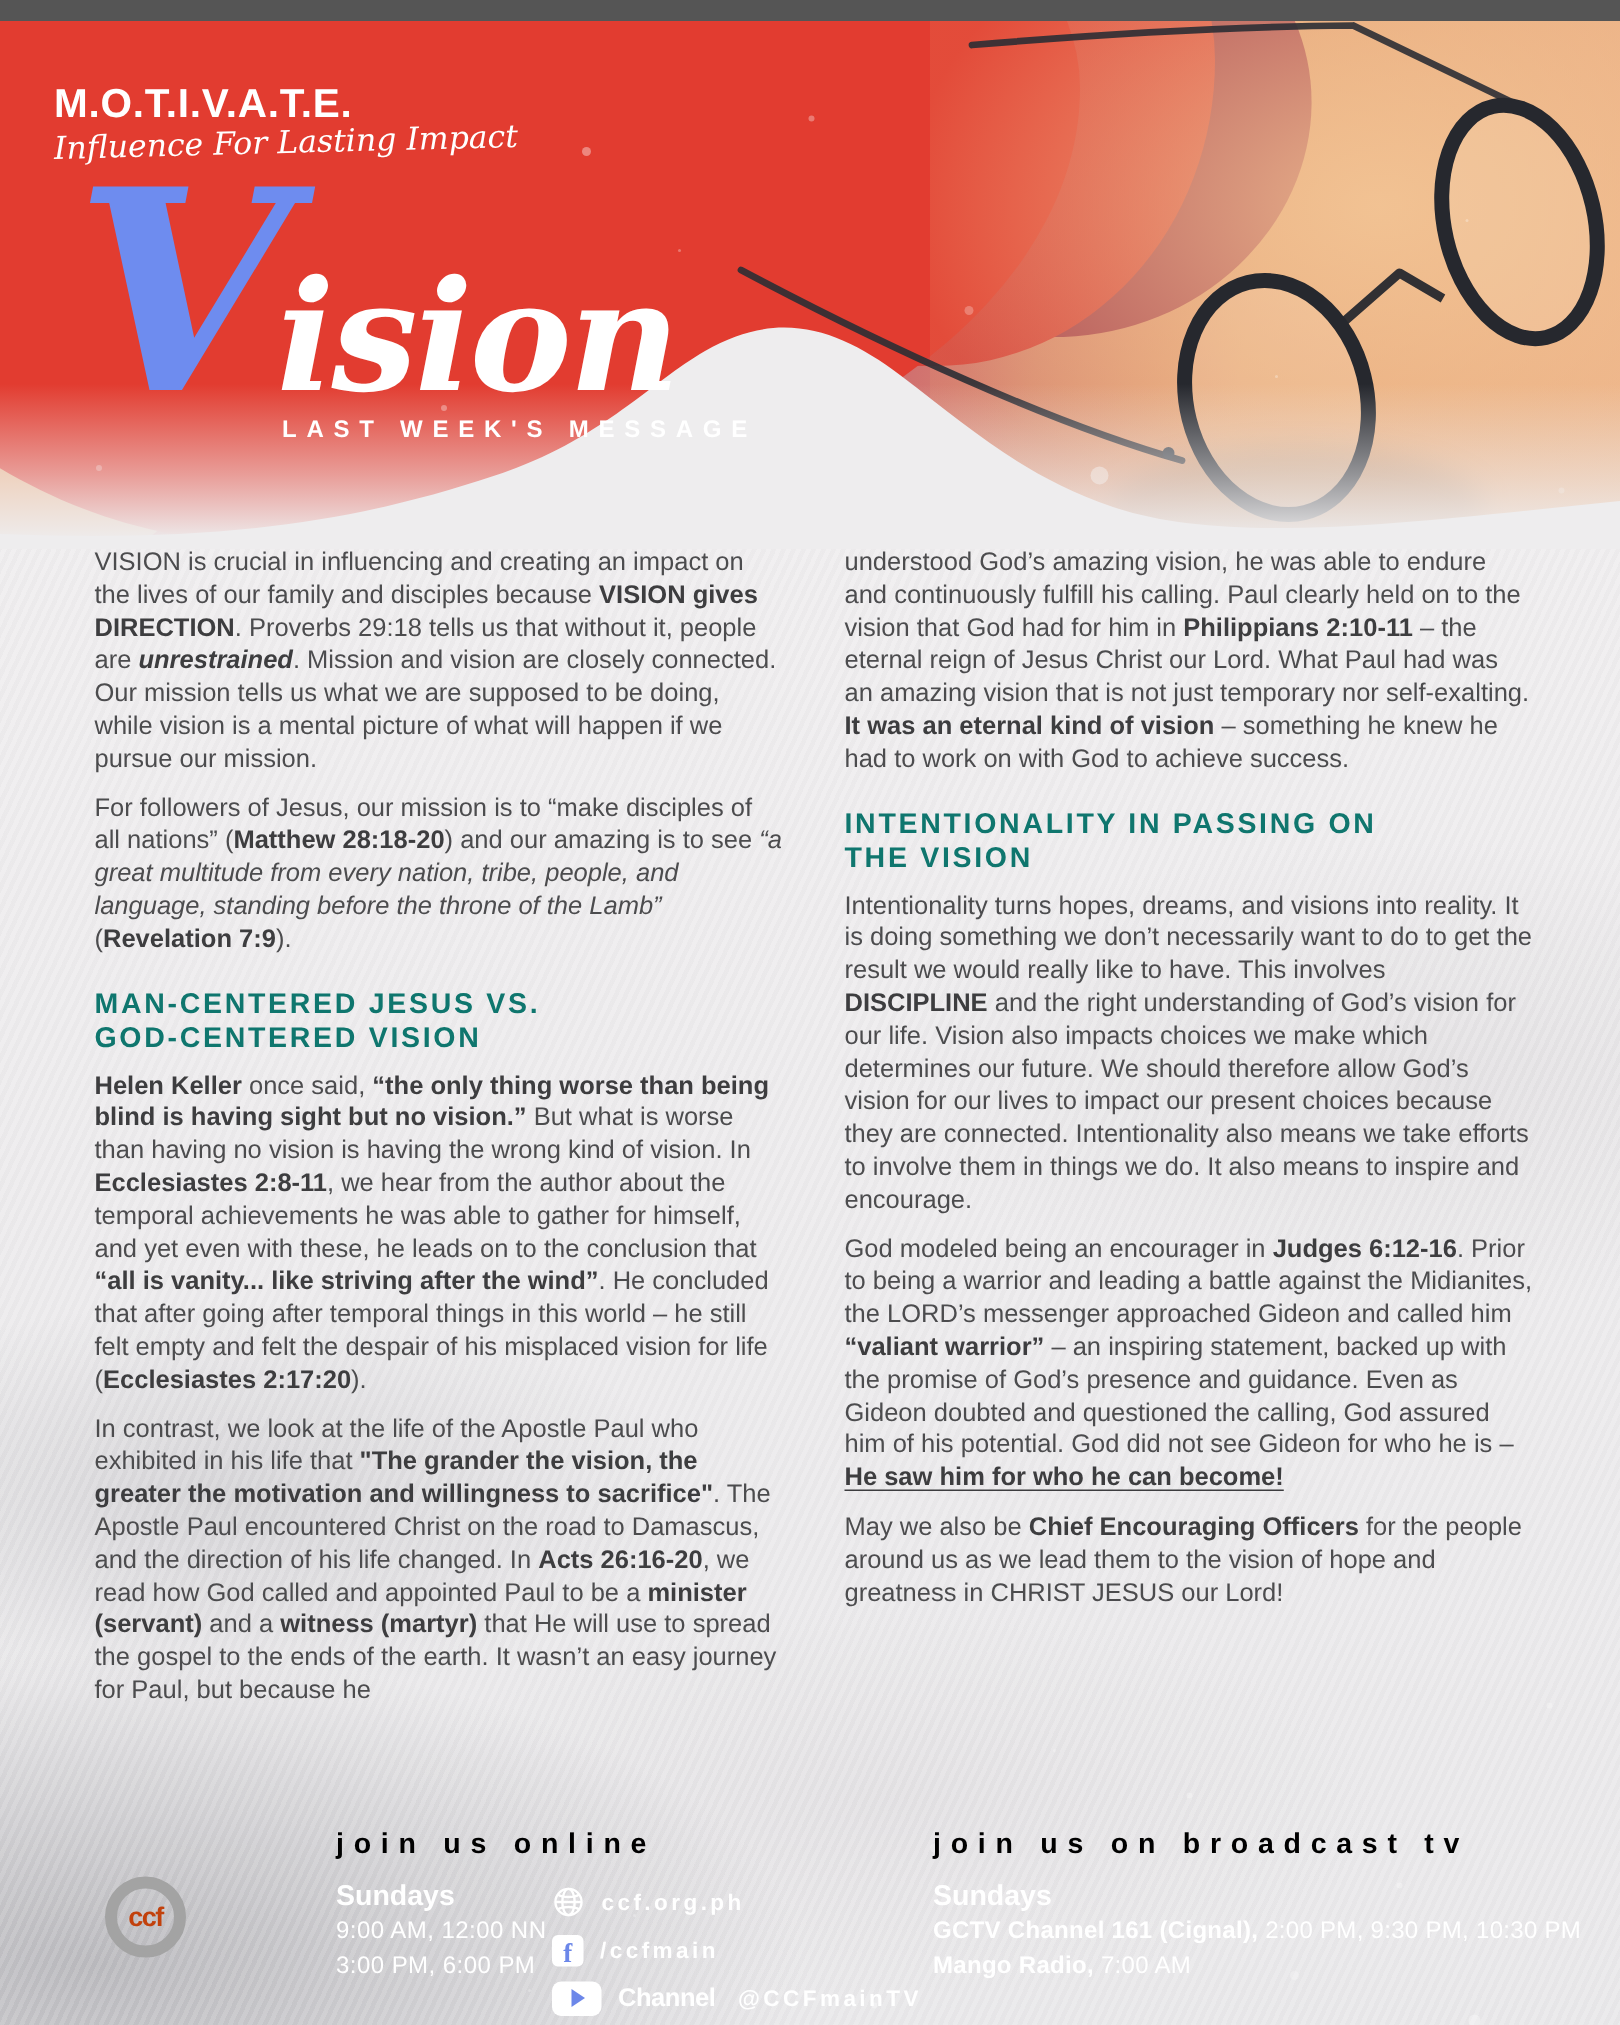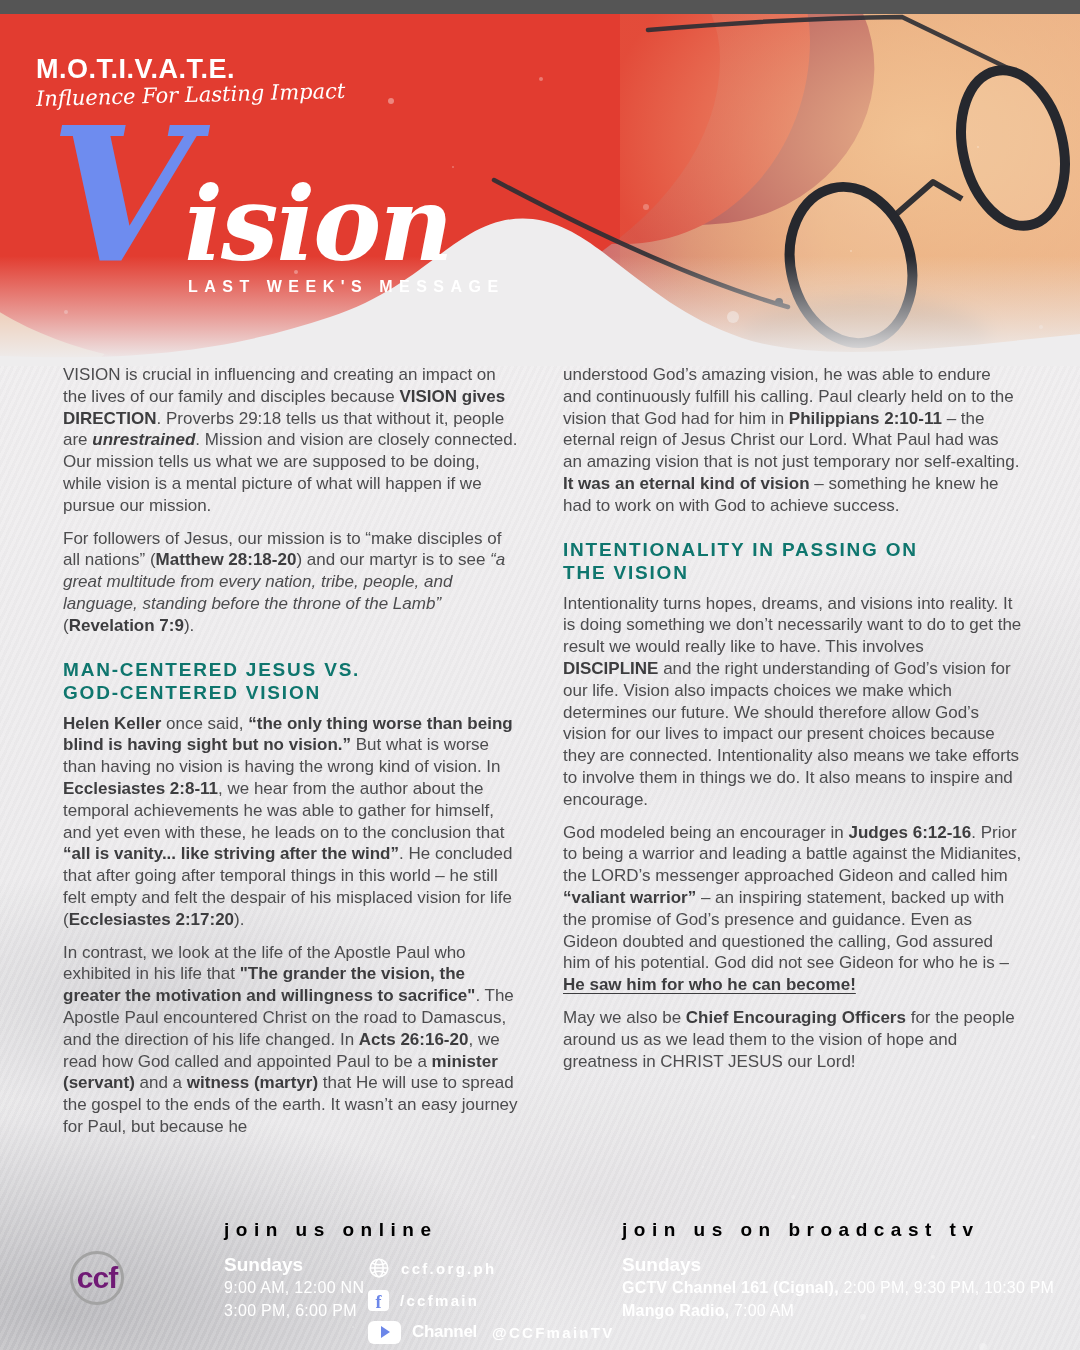--- a/index.html
+++ b/index.html
@@ -66,22 +66,22 @@
   .col-left{left:63px;}
   .col-right{left:563px;}
   .col p{margin:0 0 11px 0;}
   .b{font-weight:bold;color:#3d3d3f;}
   .i{font-style:italic;}
   .u{text-decoration:underline;text-underline-offset:3px;}
   .section-heading{color:#0f766e;font-weight:bold;font-size:19px;line-height:23.5px;letter-spacing:1.8px;margin:21px 0 8px 0;}
   
   .footer-wave{position:absolute;left:0;bottom:0;z-index:2;}
   .footer-content{position:absolute;inset:0;z-index:3;}
-  .ccf-logo{position:absolute;left:70px;top:1237px;width:54px;height:54px;border:3px solid #a3a3a3;border-radius:50%;
-    display:flex;align-items:center;justify-content:center;color:#701a75;font-weight:bold;font-size:30px;letter-spacing:-1px;}
+  .ccf-logo{position:absolute;left:70px;top:1237px;width:54px;height:54px;border:8px solid #a3a3a3;border-radius:50%;
+    display:flex;align-items:center;justify-content:center;color:#c2410c;font-weight:bold;font-size:18px;letter-spacing:-1px;}
   .join-block{position:absolute;color:#fff;}
   .join-online{left:224px;top:1205px;}
   .join-broadcast{left:622px;top:1205px;}
   .join-heading{color:#000000;font-size:19px;font-weight:bold;letter-spacing:6.5px;}
   .join-day{font-size:19px;font-weight:bold;margin-top:12px;line-height:23px;}
   .join-time{font-size:16px;line-height:23px;letter-spacing:.3px;}
   .bc-row{font-size:16px;line-height:23px;letter-spacing:.2px;}
   .bc-row .b{color:#fff;}
   .links{position:absolute;left:368px;top:1238px;}
   .link-row{display:flex;align-items:center;gap:11px;height:32px;color:#fff;}
@@ -133,21 +133,21 @@
     </div>
 
     <div class="vision">
       <span class="v">V</span><span class="rest">ision</span>
     </div>
     <div class="subtitle">LAST WEEK'S MESSAGE</div>
   </div>
 
   <div class="col col-left">
     <p><span>VISION is crucial in influencing and creating an impact on the lives of our family and disciples because </span><span class="b">VISION gives DIRECTION</span><span>. Proverbs 29:18 tells us that without it, people are </span><span class="b i">unrestrained</span><span>. Mission and vision are closely connected. Our mission tells us what we are supposed to be doing, while vision is a mental picture of what will happen if we pursue our mission.</span></p>
-    <p><span>For followers of Jesus, our mission is to “make disciples of all nations” (</span><span class="b">Matthew 28:18-20</span><span>) and our martyr is to see </span><span class="i">“a great multitude from every nation, tribe, people, and language, standing before the throne of the Lamb”</span><span> (</span><span class="b">Revelation 7:9</span><span>).</span></p>
+    <p><span>For followers of Jesus, our mission is to “make disciples of all nations” (</span><span class="b">Matthew 28:18-20</span><span>) and our amazing is to see </span><span class="i">“a great multitude from every nation, tribe, people, and language, standing before the throne of the Lamb”</span><span> (</span><span class="b">Revelation 7:9</span><span>).</span></p>
     <div class="section-heading">
       <div>MAN-CENTERED JESUS VS.</div>
       <div>GOD-CENTERED VISION</div>
     </div>
     <p><span class="b">Helen Keller</span><span> once said, </span><span class="b">“the only thing worse than being blind is having sight but no vision.”</span><span> But what is worse than having no vision is having the wrong kind of vision. In </span><span class="b">Ecclesiastes 2:8-11</span><span>, we hear from the author about the temporal achievements he was able to gather for himself, and yet even with these, he leads on to the conclusion that </span><span class="b">“all is vanity... like striving after the wind”</span><span>. He concluded that after going after temporal things in this world – he still felt empty and felt the despair of his misplaced vision for life (</span><span class="b">Ecclesiastes 2:17:20</span><span>).</span></p>
     <p><span>In contrast, we look at the life of the Apostle Paul who exhibited in his life that </span><span class="b">"The grander the vision, the greater the motivation and willingness to sacrifice"</span><span>. The Apostle Paul encountered Christ on the road to Damascus, and the direction of his life changed. In </span><span class="b">Acts 26:16-20</span><span>, we read how God called and appointed Paul to be a </span><span class="b">minister (servant)</span><span> and a </span><span class="b">witness (martyr)</span><span> that He will use to spread the gospel to the ends of the earth. It wasn’t an easy journey for Paul, but because he</span></p>
   </div>
 
   <div class="col col-right">
     <p><span>understood God’s amazing vision, he was able to endure and continuously fulfill his calling. Paul clearly held on to the vision that God had for him in </span><span class="b">Philippians 2:10-11</span><span> – the eternal reign of Jesus Christ our Lord. What Paul had was an amazing vision that is not just temporary nor self-exalting. </span><span class="b">It was an eternal kind of vision</span><span> – something he knew he had to work on with God to achieve success.</span></p>

